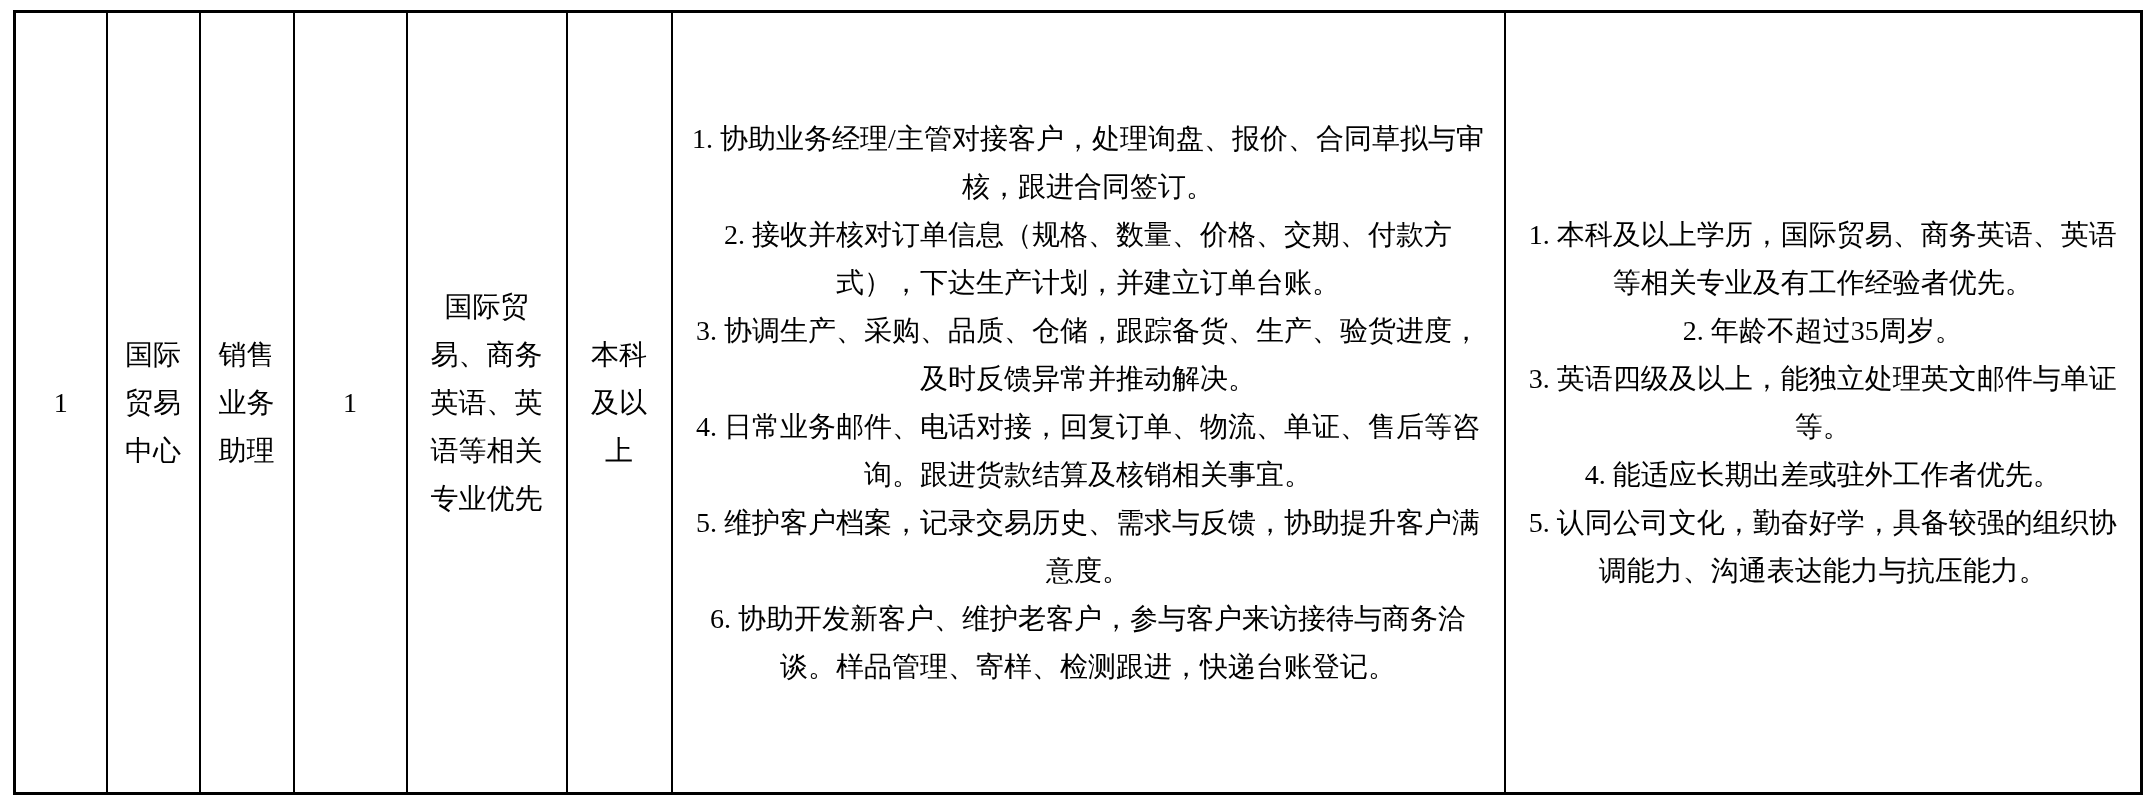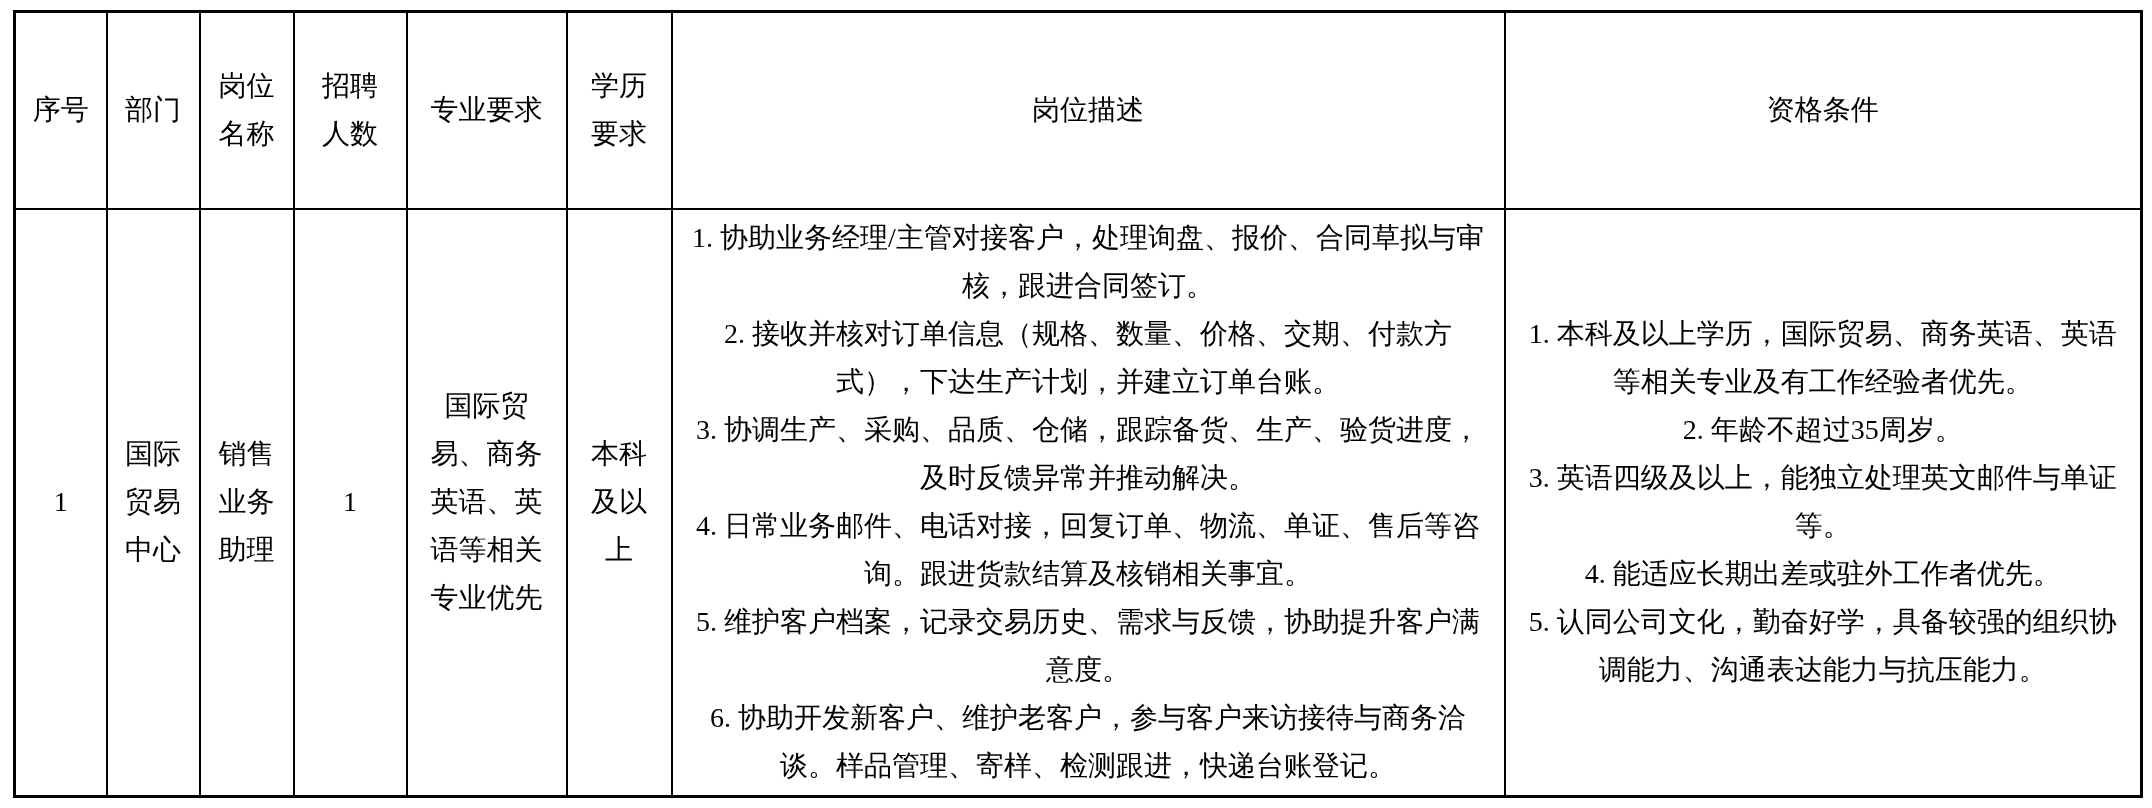--- a/index.html
+++ b/index.html
@@ -62,33 +62,20 @@
       <col style="width:92px">
       <col style="width:93px">
       <col style="width:94px">
       <col style="width:113px">
       <col style="width:160px">
       <col style="width:105px">
       <col style="width:833px">
       <col style="width:637px">
     </colgroup>
     <tbody>
-      <tr class="header-row">
-        <td class="prewrap">序号</td>
-        <td class="prewrap">部门</td>
-        <td class="prewrap">岗位
-名称</td>
-        <td class="prewrap">招聘
-人数</td>
-        <td class="prewrap">专业要求</td>
-        <td class="prewrap">学历
-要求</td>
-        <td class="prewrap">岗位描述</td>
-        <td class="prewrap">资格条件</td>
-      </tr>
       <tr class="body-row">
         <td class="prewrap">1</td>
         <td class="prewrap">国际
 贸易
 中心</td>
         <td class="prewrap">销售
 业务
 助理</td>
         <td class="prewrap">1</td>
         <td class="prewrap">国际贸

